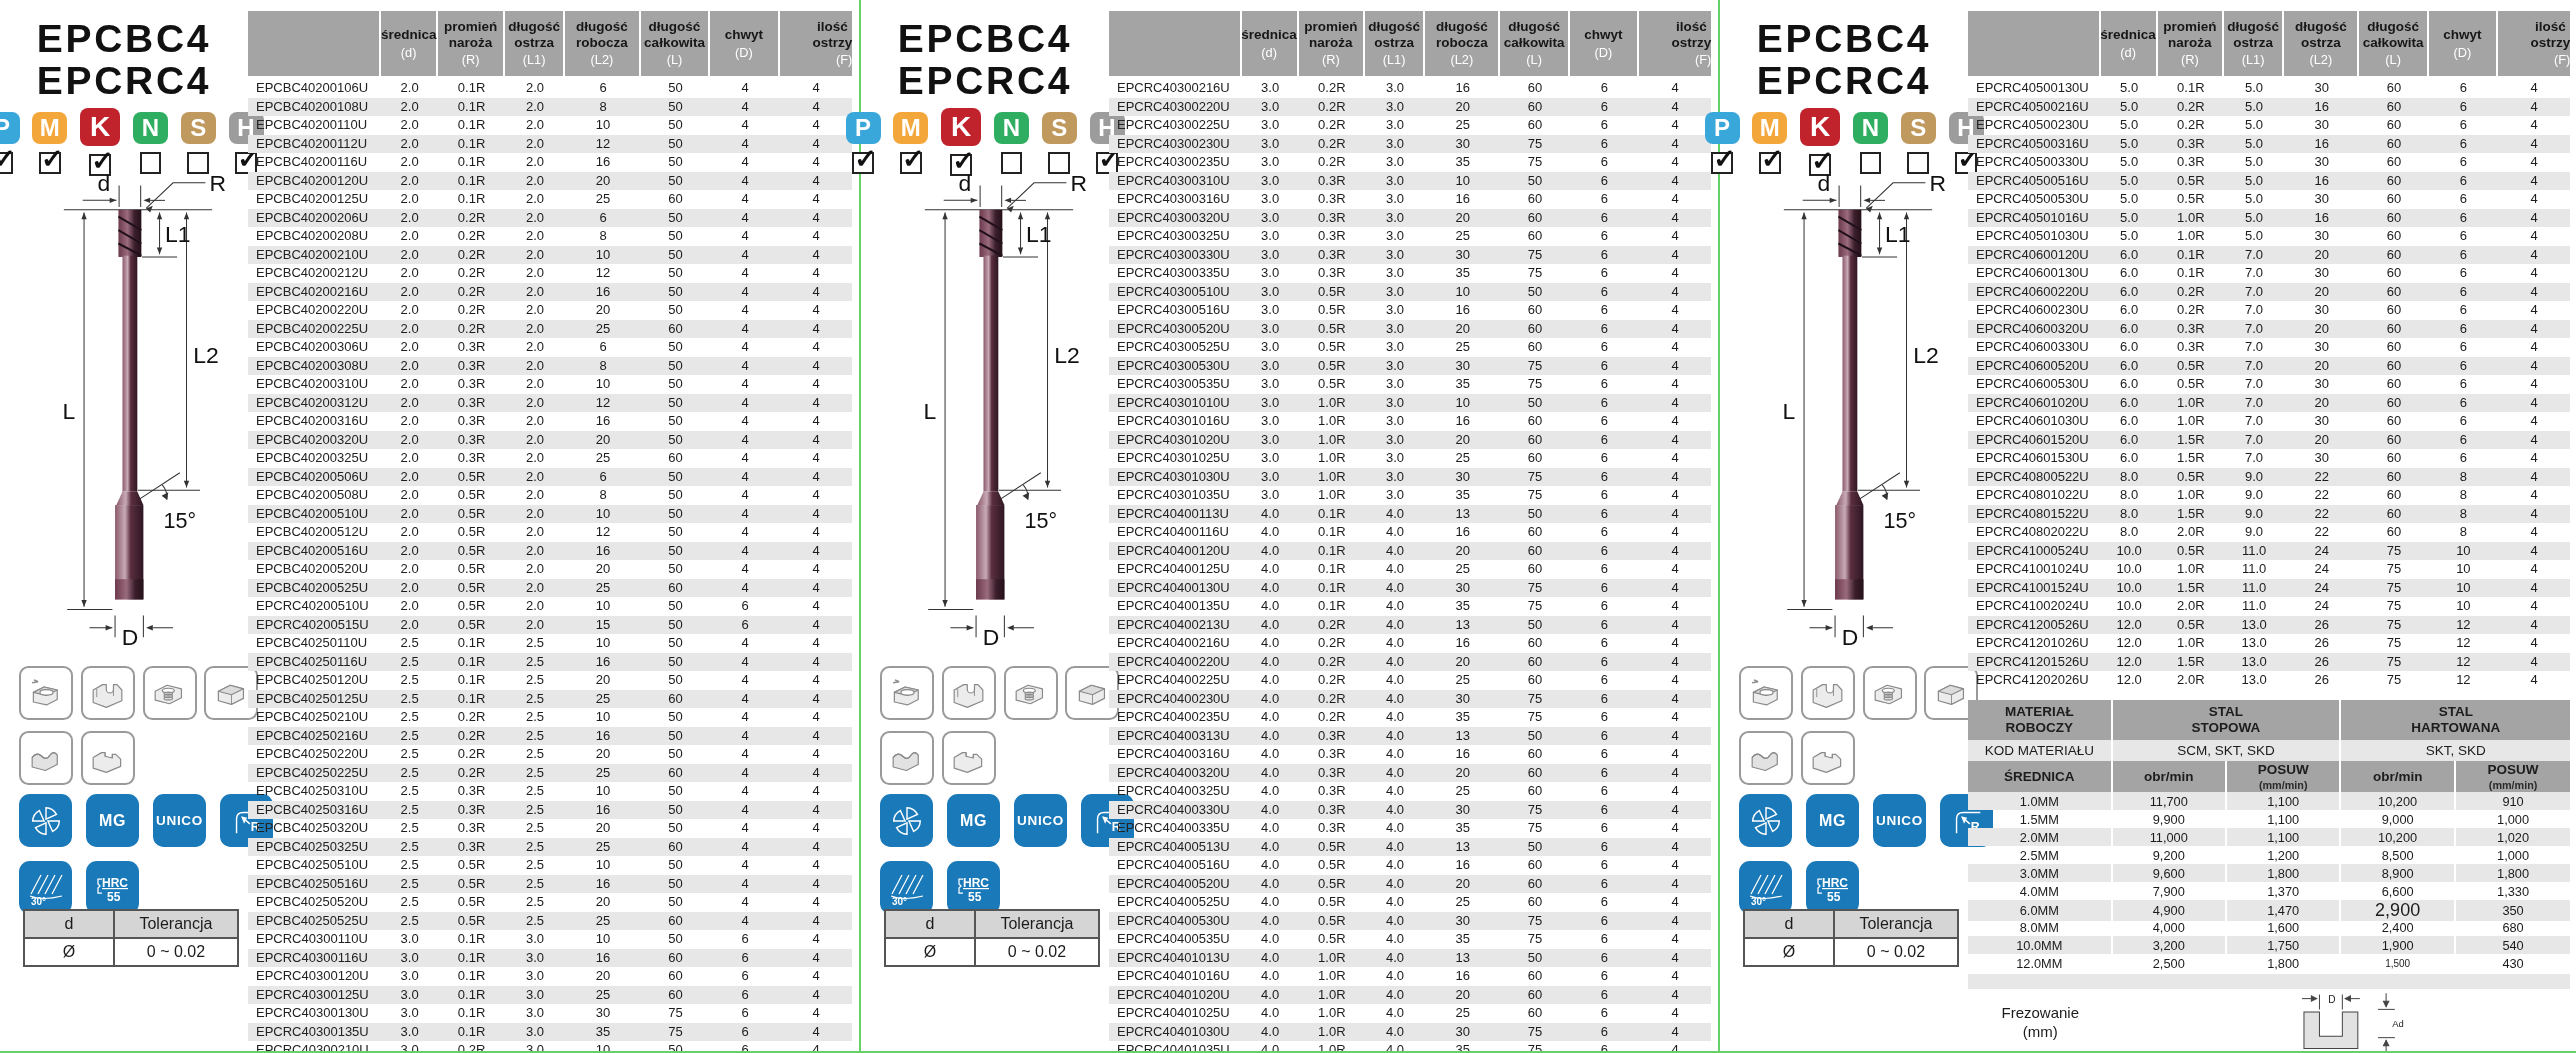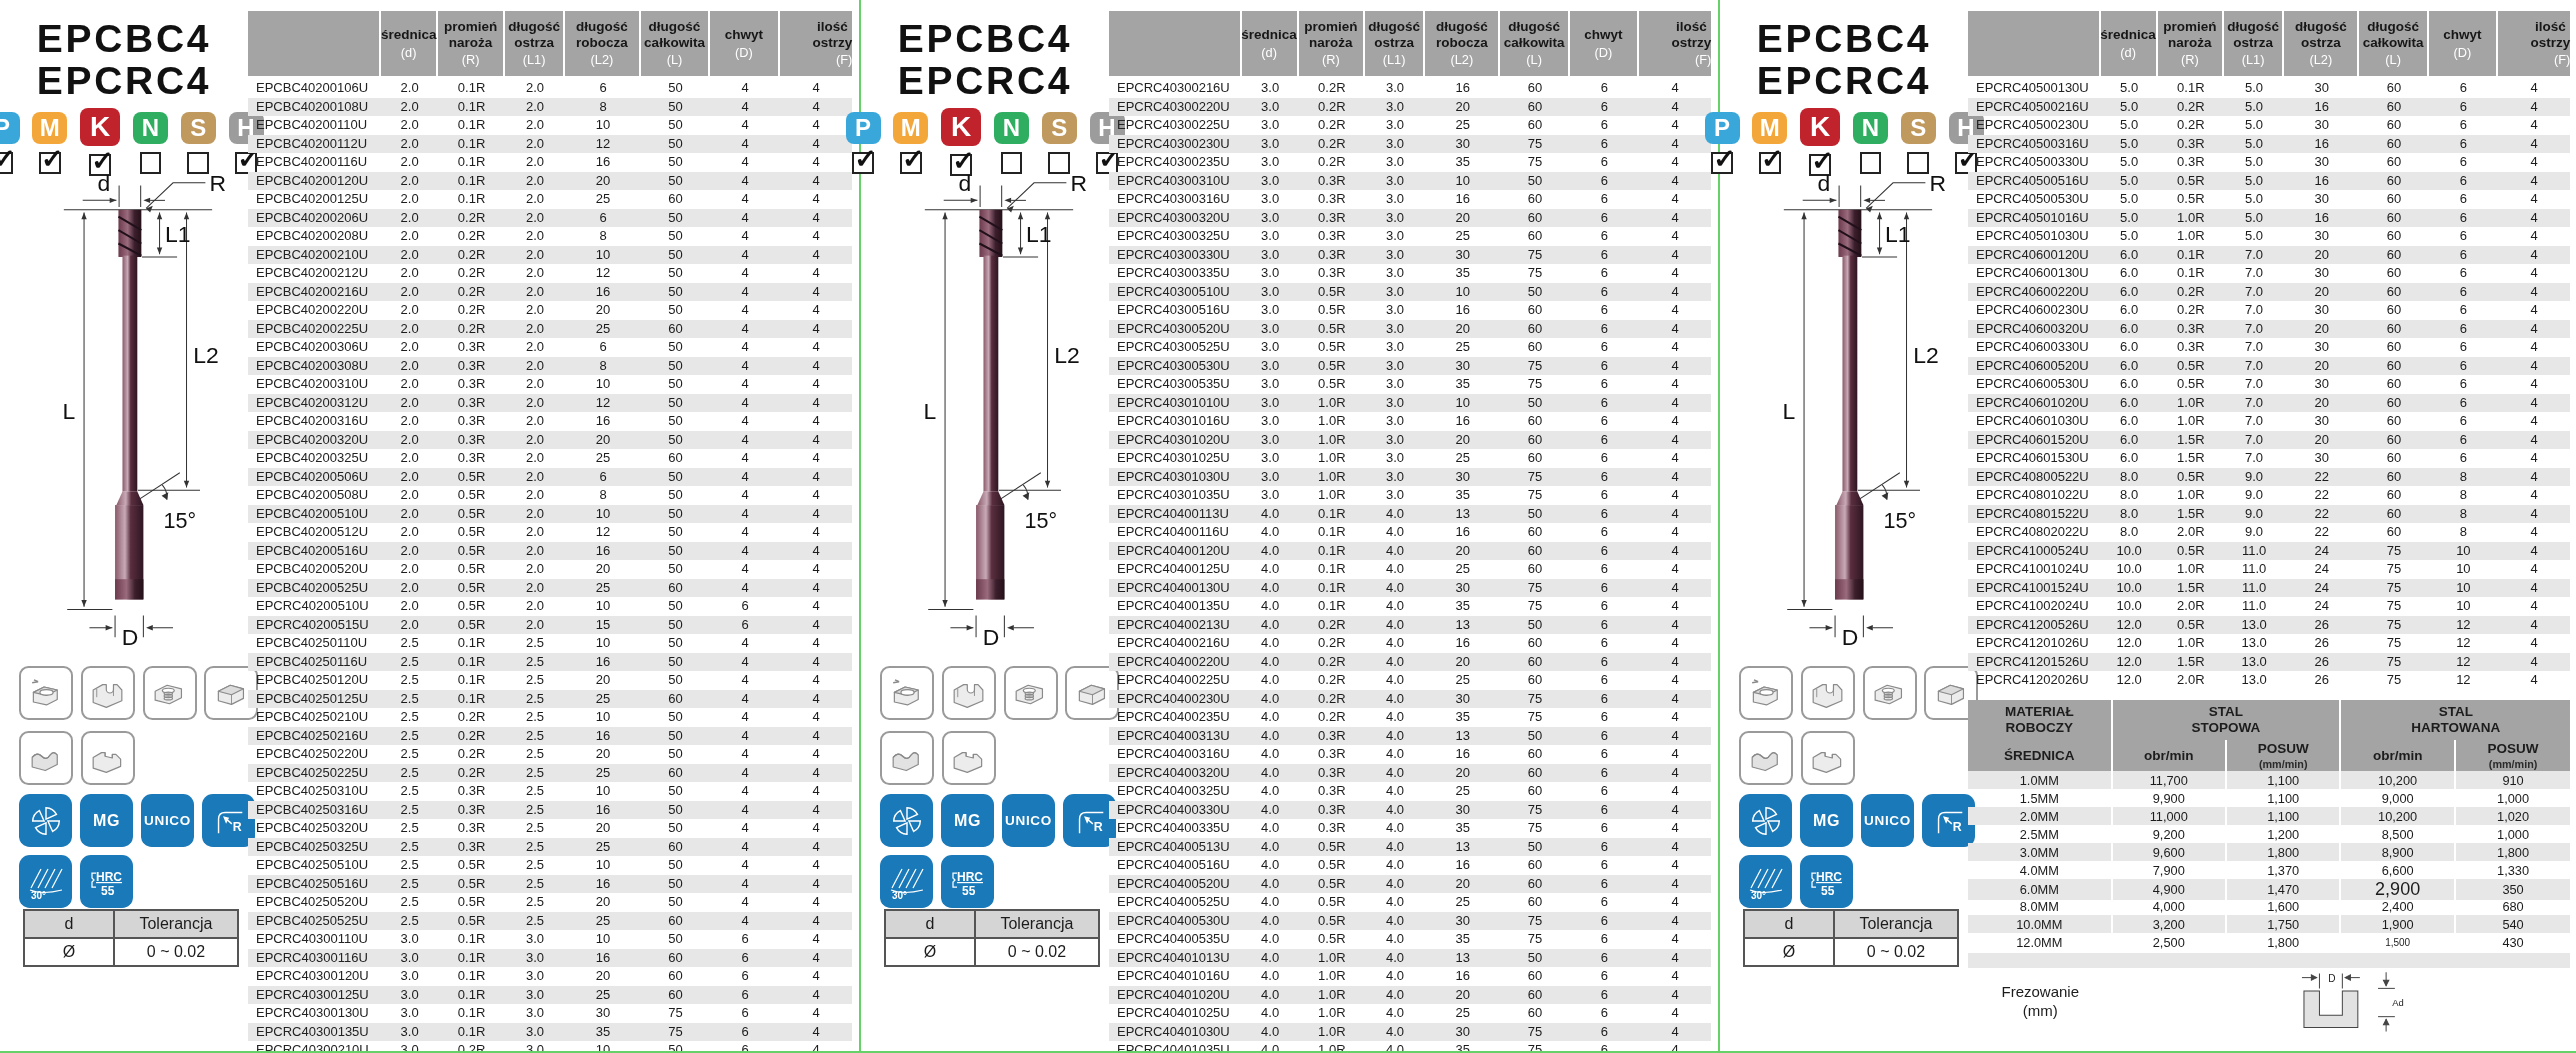--- a/index.html
+++ b/index.html
@@ -13,21 +13,21 @@
   .ptitle{position:absolute;top:17.5px;left:0;width:100%;text-align:center;font-size:39px;font-weight:bold;letter-spacing:2.7px;line-height:1.1;color:#111;}
   .codes{position:absolute;top:108px;left:0;width:100%;display:flex;justify-content:center;align-items:flex-start;gap:12.8px;}
   .mcode{display:flex;flex-direction:column;align-items:center;}
   .mcode .sq{width:35px;height:32px;border-radius:8px;display:flex;align-items:center;justify-content:center;color:#fff;font-size:24px;font-weight:bold;margin-top:4px;}
   .mcode .sq.big{width:40px;height:38px;font-size:28px;margin-top:0;}
   .cbx{position:relative;width:17.5px;height:17.5px;border:2px solid #222;margin-top:8px;background:#fff;}
   .cbx.on::before{content:"✓";position:absolute;top:-10.8px;left:0px;font-size:27px;font-weight:bold;color:#111;}
   .tooldraw{position:absolute;top:168px;left:2.7px;}
   .ficons{position:absolute;top:666px;left:19px;width:222px;display:grid;grid-template-columns:repeat(4,51px);gap:10.8px;}
   .ficon{width:50px;height:50px;border:2px solid #9a9a9a;border-radius:9.4px;background:#fff;display:flex;align-items:center;justify-content:center;}
-  .badges{position:absolute;top:794px;left:19px;width:222px;display:grid;grid-template-columns:repeat(4,53px);gap:8px;}
+  .badges{position:absolute;top:794px;left:19px;width:222px;display:grid;grid-template-columns:repeat(4,53px);gap:14px;}
   .badge{width:53px;height:53px;border-radius:10.8px;background:#1a79b8;color:#fff;display:flex;align-items:center;justify-content:center;font-weight:bold;}
   .badge .txt{font-size:16px;letter-spacing:0.7px;}
   .tol{position:absolute;top:909px;left:23px;width:214px;border:1.3px solid #555;border-collapse:collapse;}
   .tol div{box-sizing:border-box;}
   .tol .tr{display:grid;grid-template-columns:42% 58%;}
   .tol .c{border:0.7px solid #555;text-align:center;font-size:16px;padding:4px 0;}
   .tol .hd{background:#d5d5d5;}
 
   
   .rightcol{position:absolute;left:248px;top:10.8px;right:6.7px;}
@@ -2176,20 +2176,25 @@
             <div class="td">12</div>
             <div class="td">4</div>
           </div>
         </div>
       <div class="mat">
           <div class="mrow mhead" style="height:40px">
             <div class="mc">MATERIAŁ<br>ROBOCZY</div>
             <div class="mc" style="grid-column:span 2">STAL<br>STOPOWA</div>
             <div class="mc" style="grid-column:span 2">STAL<br>HARTOWANA</div>
           </div>
+          <div class="mrow" style="height:21px">
+            <div class="mc mgrey">KOD MATERIAŁU</div>
+            <div class="mc mgrey" style="grid-column:span 2">SCM, SKT, SKD</div>
+            <div class="mc mgrey" style="grid-column:span 2">SKT, SKD</div>
+          </div>
           <div class="mrow mhead" style="height:31px">
             <div class="mc">ŚREDNICA</div>
             <div class="mc">obr/min</div>
             <div class="mc">POSUW<span class="sub-unit">(mm/min)</span></div>
             <div class="mc">obr/min</div>
             <div class="mc">POSUW<span class="sub-unit">(mm/min)</span></div>
           </div>
           <div class="mrow" style="height:18px">
             <div class="mc mgrey" style="font-size:12.8px">1.0MM</div>
             <div class="mc mgrey" style="font-size:12.8px">11,700</div>

